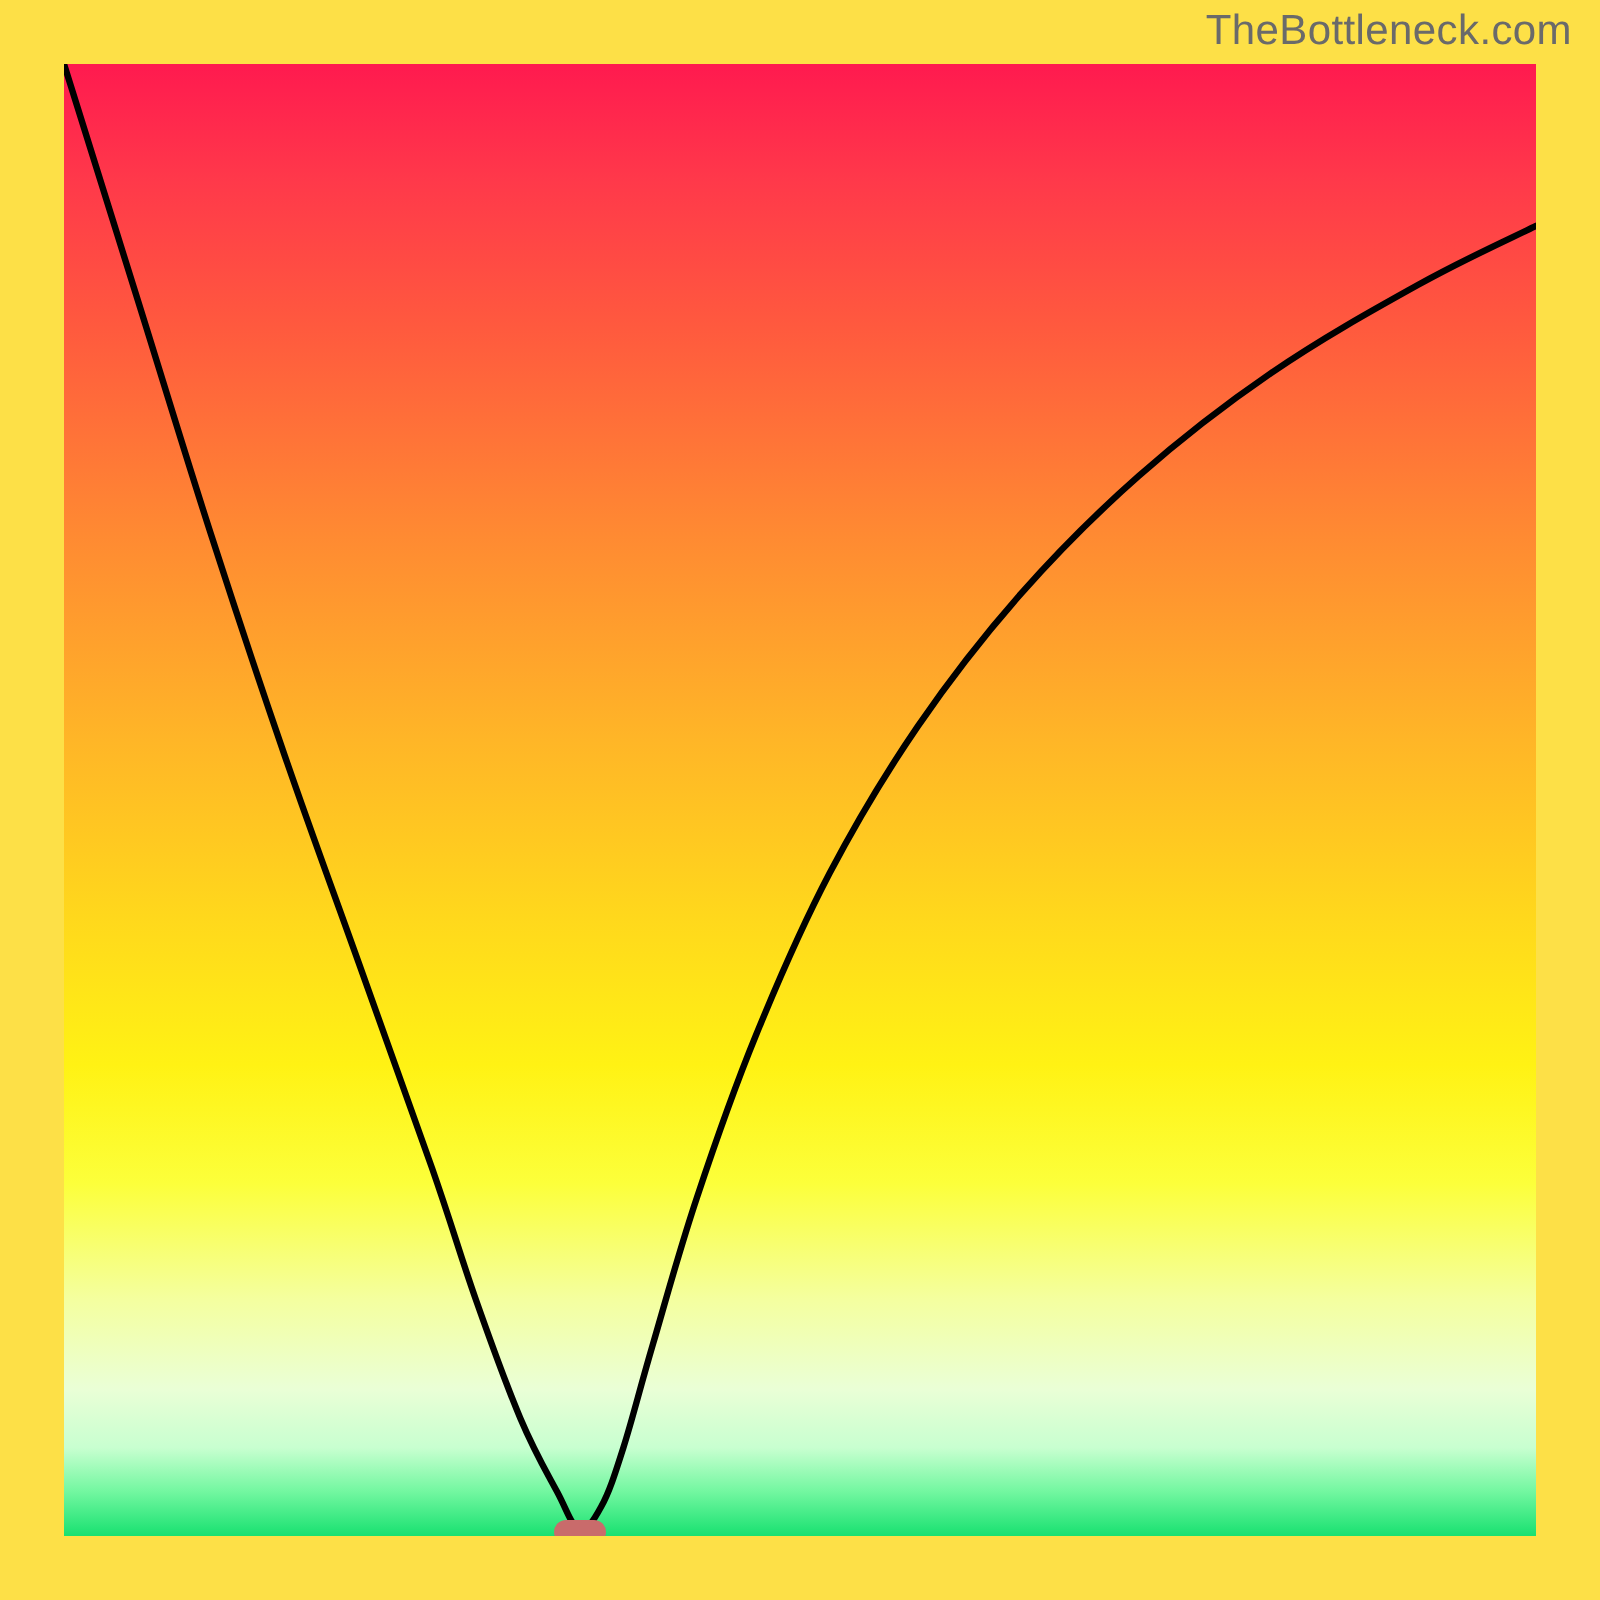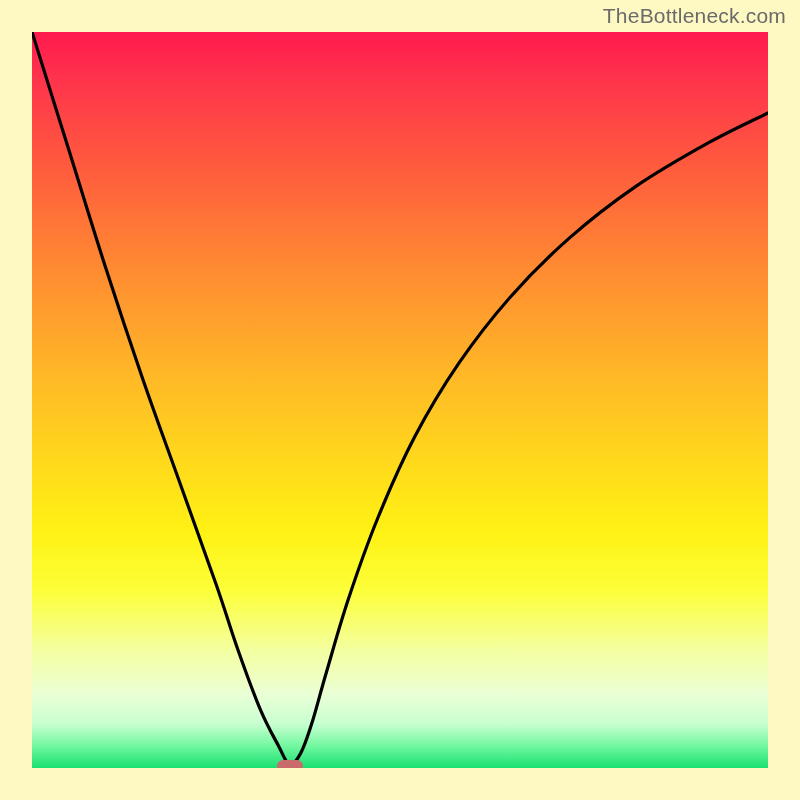--- a/index.html
+++ b/index.html
@@ -8,21 +8,21 @@
     width: 800px;
     height: 800px;
     overflow: hidden;
     background: #000;
     font-family: Arial, Helvetica, sans-serif;
   }
   .frame {
     position: relative;
     width: 800px;
     height: 800px;
-    background: #fef9c3;
+    background: #fde047;
   }
   .watermark {
     position: absolute;
     top: 4px;
     right: 14px;
     color: #6a6a6a;
     font-size: 21px;
     font-weight: 500;
     letter-spacing: 0.2px;
     z-index: 5;

